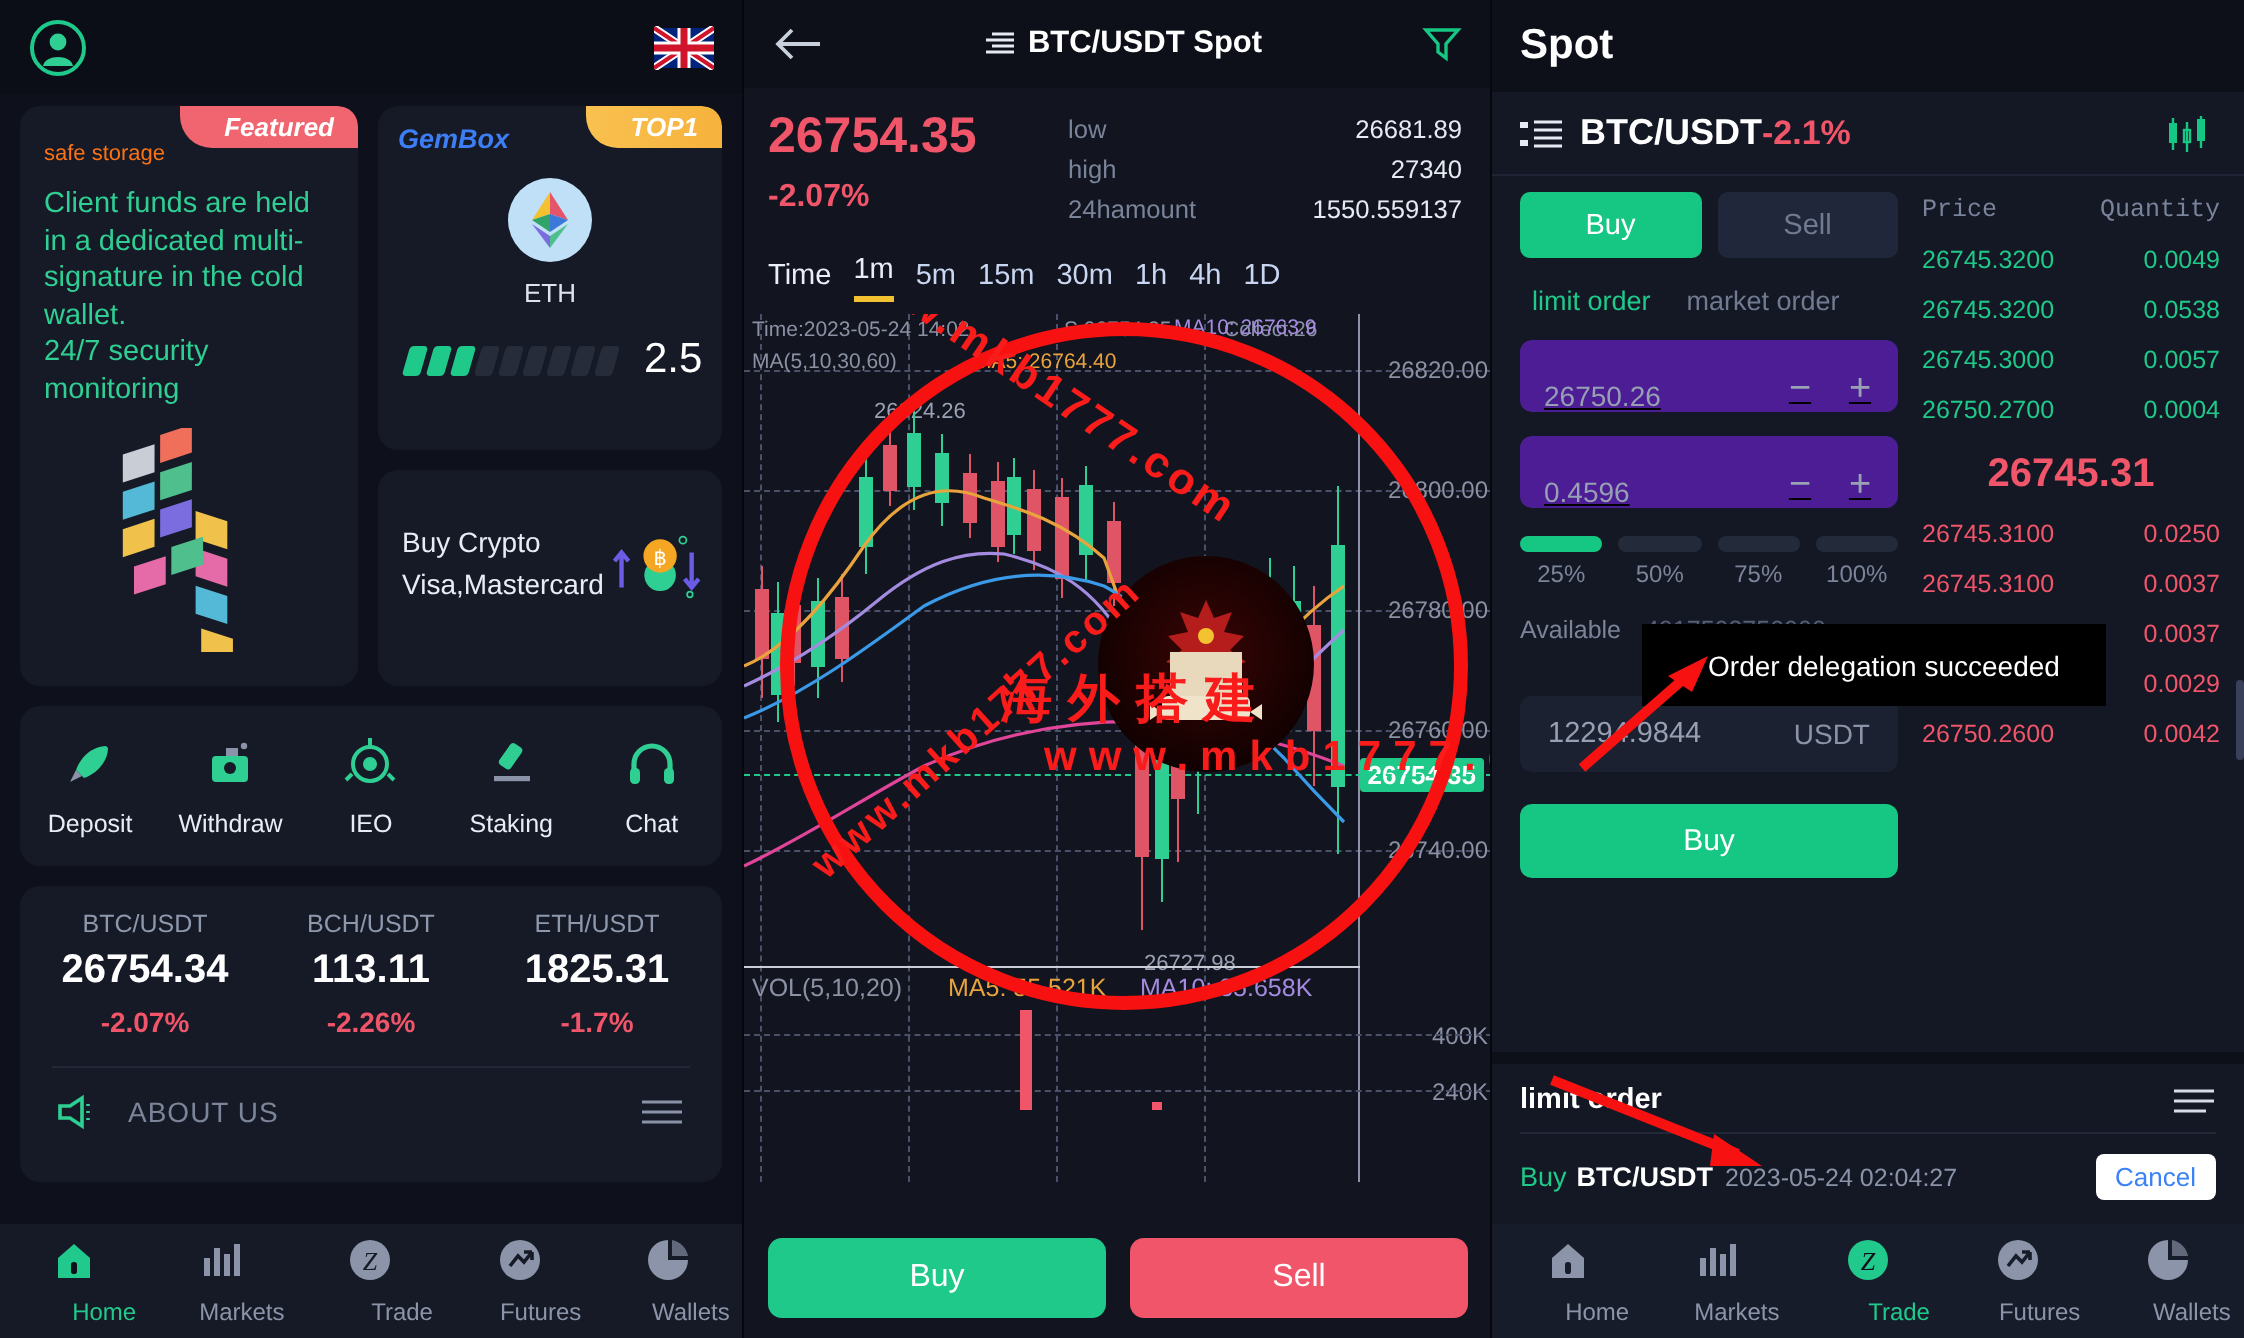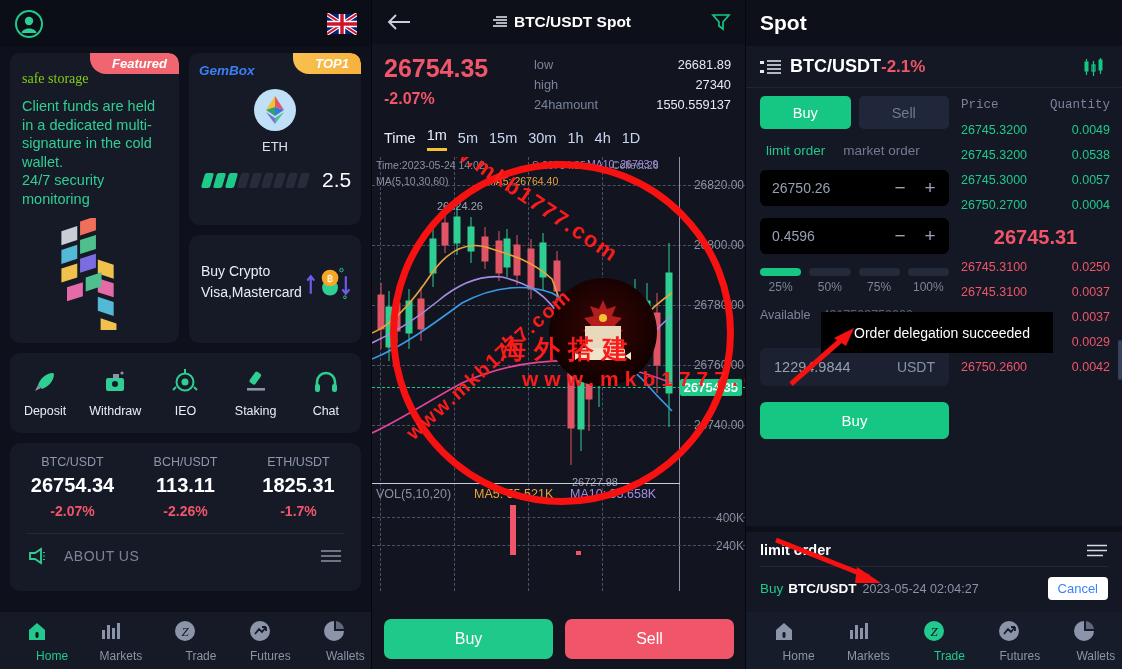--- a/index.html
+++ b/index.html
@@ -33,21 +33,21 @@
   .card { background: #161a26; border-radius: 10px; position: relative; }
 
   .card-featured { width: 172px; height: 290px; overflow: hidden; padding: 18px 12px 0 12px; }
   .ribbon {
     position: absolute; top: 0; right: 0;
     background: #f0656f; color: #fff;
     font-style: italic; font-size: 13px; font-weight: bold;
     padding: 3px 12px 3px 22px;
     border-bottom-left-radius: 16px; border-top-right-radius: 10px;
   }
-  .safe-title { color: #84cc16; font-size: 14px; margin-bottom: 10px; font-family: Liberation Serif, serif; }
+  .safe-title { color: #f97316; font-size: 11px; margin-bottom: 10px; }
   .safe-text { color: #2fcf93; font-size: 14.5px; line-height: 1.28; }
   .cube-art { margin: 10px auto 0 auto; display: block; }
 
   .col-right { width: 172px; display: flex; flex-direction: column; gap: 10px; }
   .card-gem { height: 172px; padding: 8px 10px 0 10px; overflow: hidden; }
   .gem-label { color: #3d7ef5; font-style: italic; font-weight: bold; font-size: 13.5px; }
   .ribbon-top1 {
     position: absolute; top: 0; right: 0;
     background: #f5b councils; }
   .ribbon-top1 {
@@ -189,21 +189,21 @@
 
   .bs-tabs { display: flex; gap: 8px; }
   .bs-tab { flex: 1; height: 33px; border-radius: 5px; border: none; font-size: 14.5px; cursor: pointer; }
   .bs-buy { background: #16c784; color: #fff; }
   .bs-sell { background: #20273a; color: #707a90; }
   .ot-tabs { display: flex; gap: 18px; margin-top: 14px; padding-left: 6px; }
   .ot { font-size: 13.5px; cursor: pointer; }
   .ot.active { color: #1fc98a; }
   .ot.idle { color: #707a90; }
   .stepper {
-    display: flex; align-items: center; background: #000000;
+    display: flex; align-items: flex-end; background: #4c1d95;
     border-radius: 6px; height: 36px; margin-top: 12px; padding: 0 4px 0 12px; text-decoration: underline;
   }
   .stepper .val { flex: 1; color: #97a0b3; font-size: 14px; }
   .step-btn { color: #99a2b5; font-size: 19px; width: 30px; text-align: center; cursor: pointer; }
   .pct-row { display: flex; gap: 8px; margin-top: 14px; }
   .pct { flex: 1; text-align: center; }
   .pct .track { height: 8px; border-radius: 4px; background: #232a3a; }
   .pct.on .track { background: #16c784; }
   .pct .plabel { display: block; color: #7b8499; font-size: 12px; margin-top: 4px; }
   .avail-row { display: flex; margin-top: 14px; font-size: 12.5px; }

